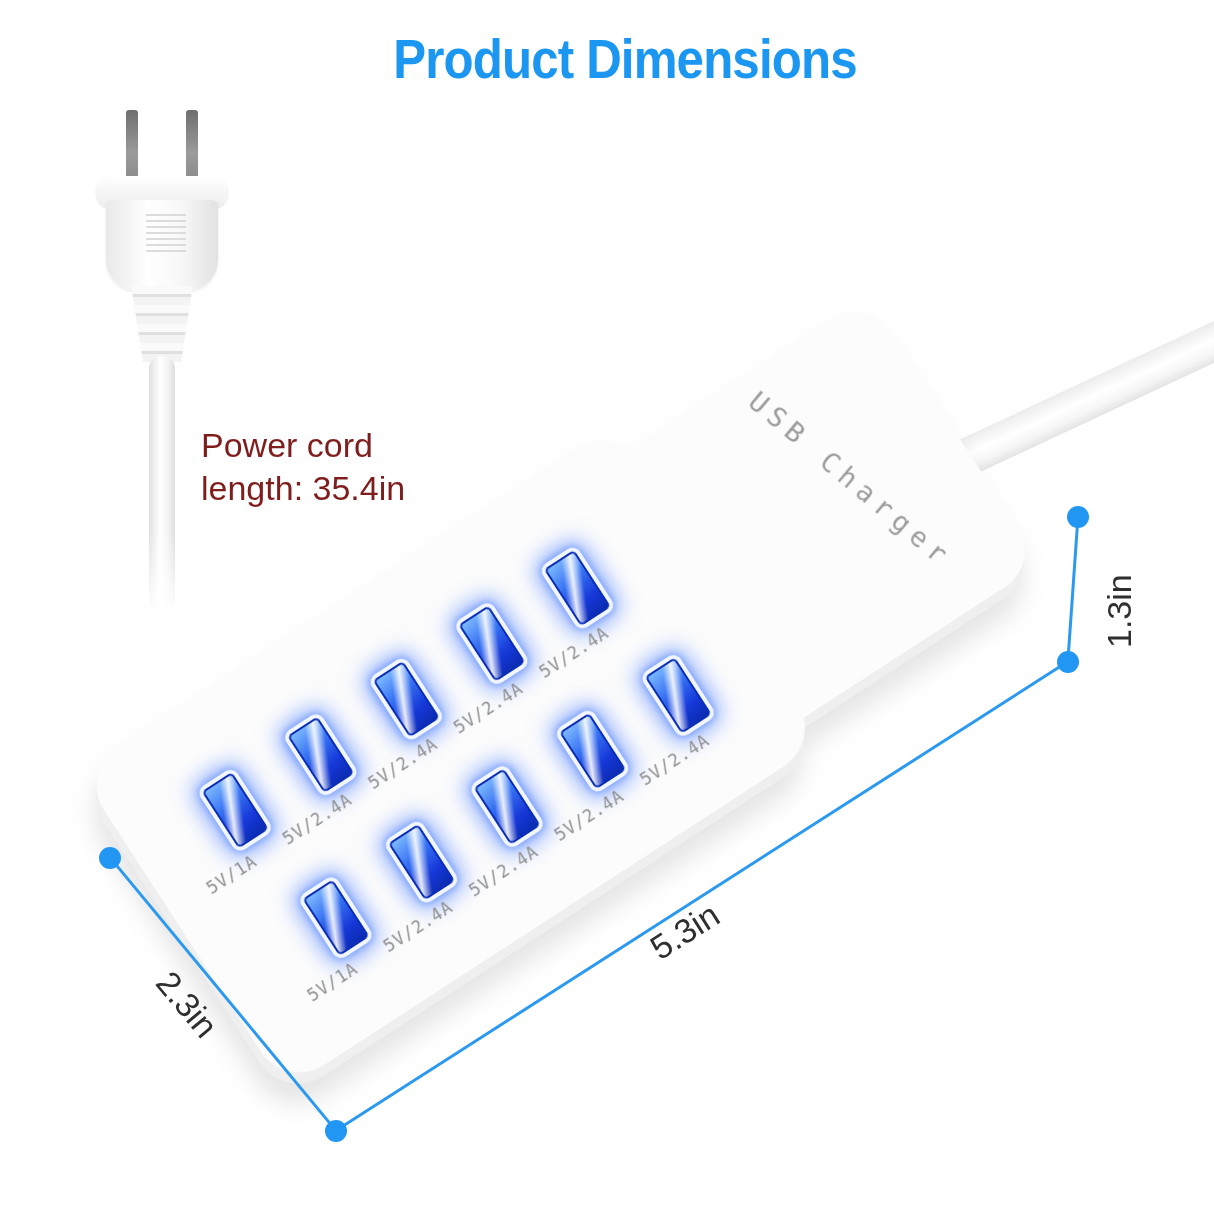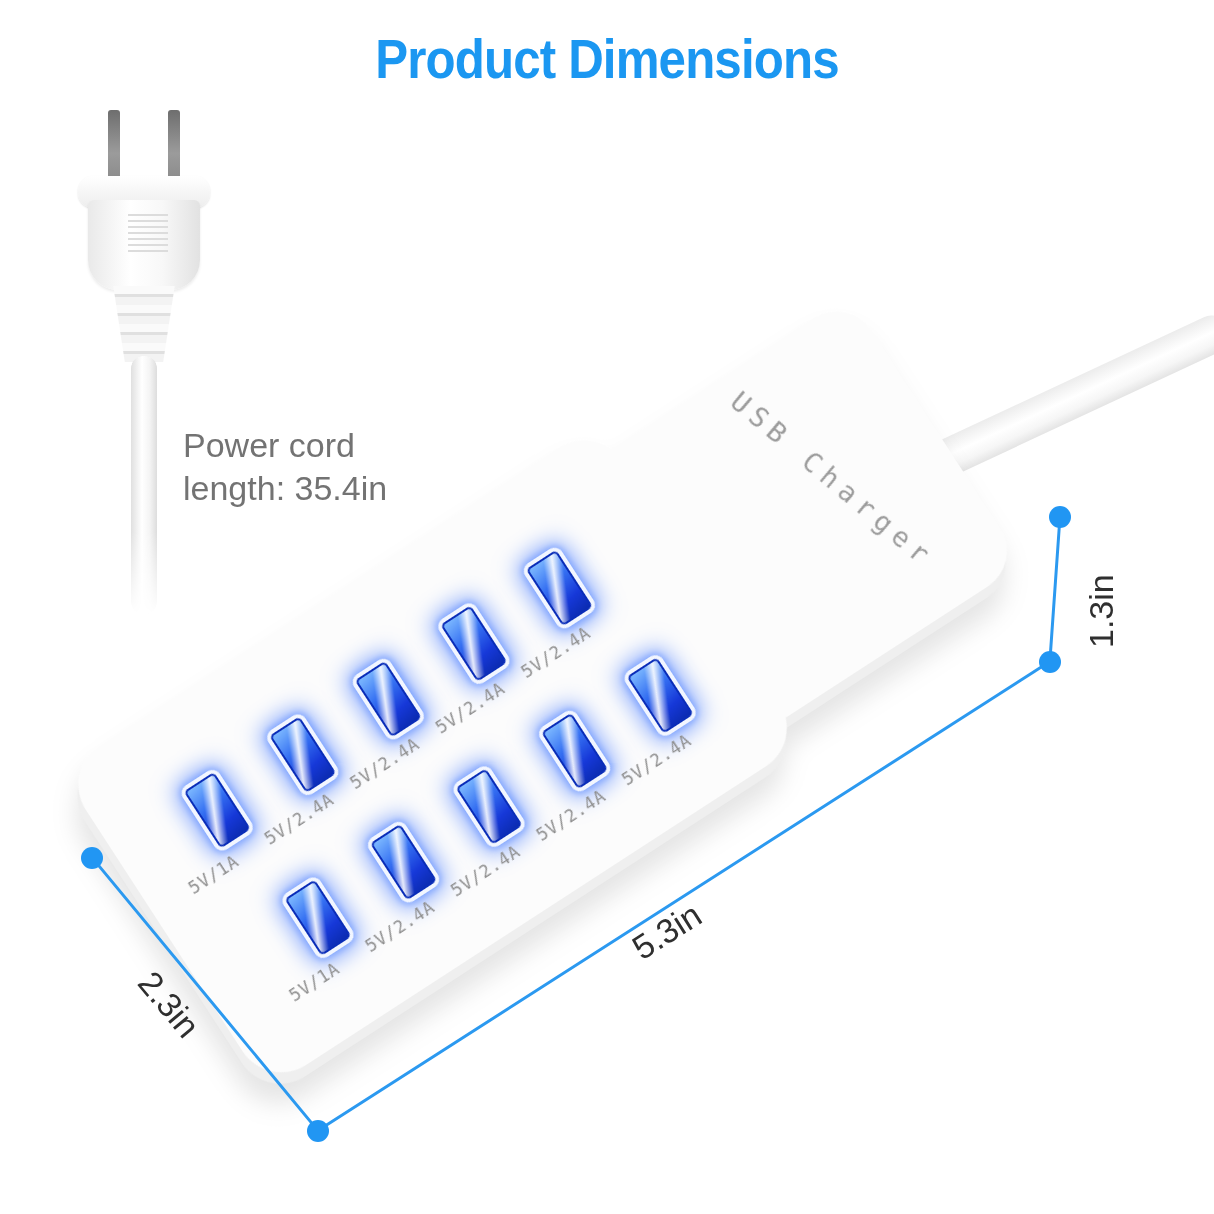--- a/index.html
+++ b/index.html
@@ -1,18 +1,18 @@
 <!DOCTYPE html>
 <html><head>
 <meta charset="utf-8">
 <style>
   * { margin:0; padding:0; box-sizing:border-box; }
   html,body { width:1214px; height:1214px; background:#ffffff; overflow:hidden;
               font-family:"Liberation Sans", sans-serif; }
-  .stage { position:absolute; left:0; top:0; width:976px; height:1214px; background:#fff; }
+  .stage { position:absolute; left:18px; top:0; width:976px; height:1214px; background:#fff; }
 
   
   .title { position:absolute; left:0; top:26px; width:1214px; text-align:center;
            font-size:56px; font-weight:700; color:#1b97f1; letter-spacing:-1px;
            transform:scaleX(.88); }
 
   
   .prong { position:absolute; width:12px; height:72px; top:110px; border-radius:3px 3px 1px 1px;
            background:linear-gradient(to bottom,#6e6e6e,#9b9b9b 60%,#8a8a8a); }
   .prong.left  { left:108px; }
@@ -29,21 +29,21 @@
   .plug-strain { position:absolute; left:112px; top:286px; width:64px; height:76px;
                clip-path:polygon(2% 0,98% 0,80% 100%,20% 100%);
                background:repeating-linear-gradient(to bottom,#fafafa 0 8px,#e0e0e0 8px 11px,#f3f3f3 11px 19px); }
   .cord-down { position:absolute; left:131px; top:356px; width:26px; height:258px; border-radius:12px;
                background:linear-gradient(to right,#e0e0e0,#ffffff 42%,#f4f4f4 72%,#dddddd);
                -webkit-mask-image:linear-gradient(to bottom,#000 68%,rgba(0,0,0,0) 100%);
                mask-image:linear-gradient(to bottom,#000 68%,rgba(0,0,0,0) 100%); }
 
   
   .note { position:absolute; left:183px; top:424px; width:256px;
-          font-size:34px; line-height:1.26; color:#737373; }
+          font-size:34px; line-height:1.26; color:#7f1d1d; }
 
   
   .cord-right { position:absolute; left:930px; top:447px; width:330px; height:38px; border-radius:19px;
                 transform:rotate(-25deg); transform-origin:0 50%;
                 background:linear-gradient(to bottom,#ececec,#ffffff 45%,#f6f6f6 75%,#e4e4e4); }
 
   
   .charger { position:absolute; left:90px; top:490px; width:920px; height:380px;
              transform:rotate(-33deg);
              filter:drop-shadow(-7px 9px 0 #efefef) drop-shadow(-12px 16px 12px rgba(0,0,0,.10)); }

